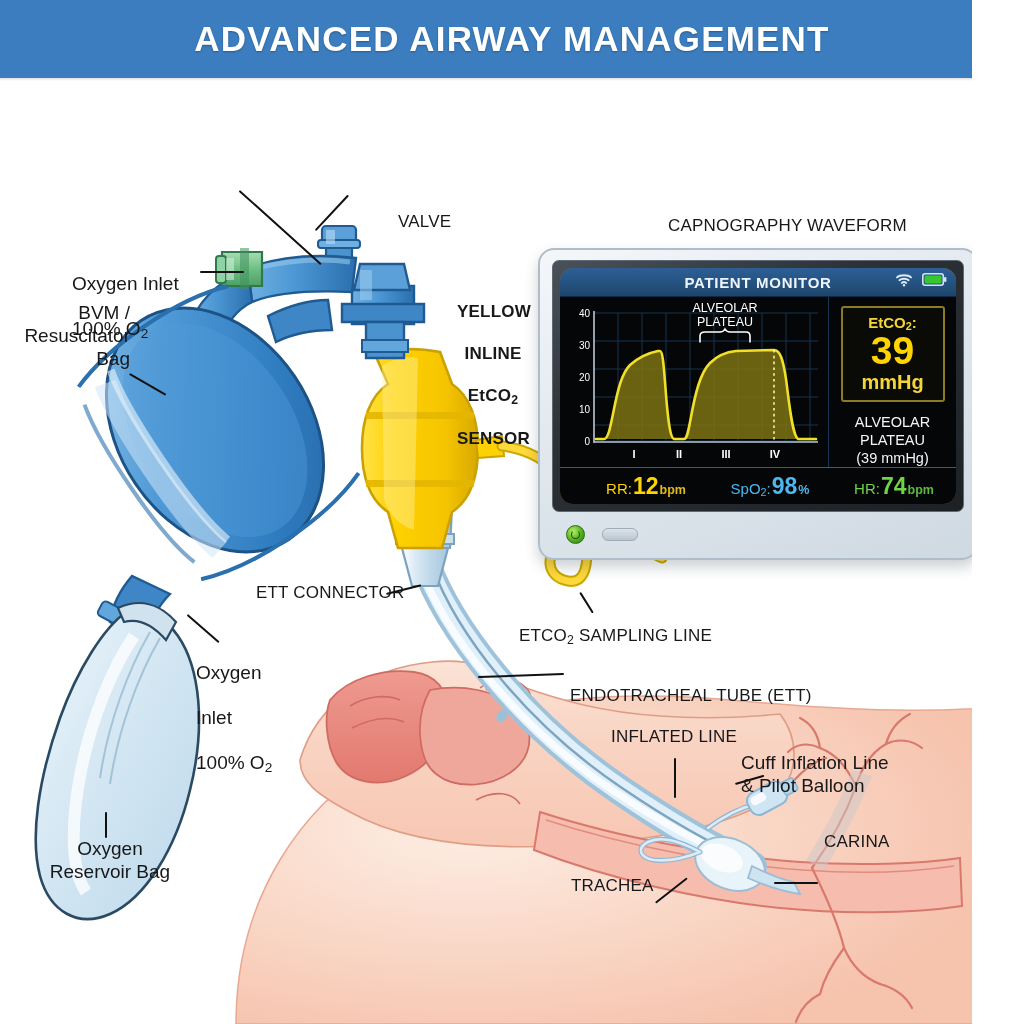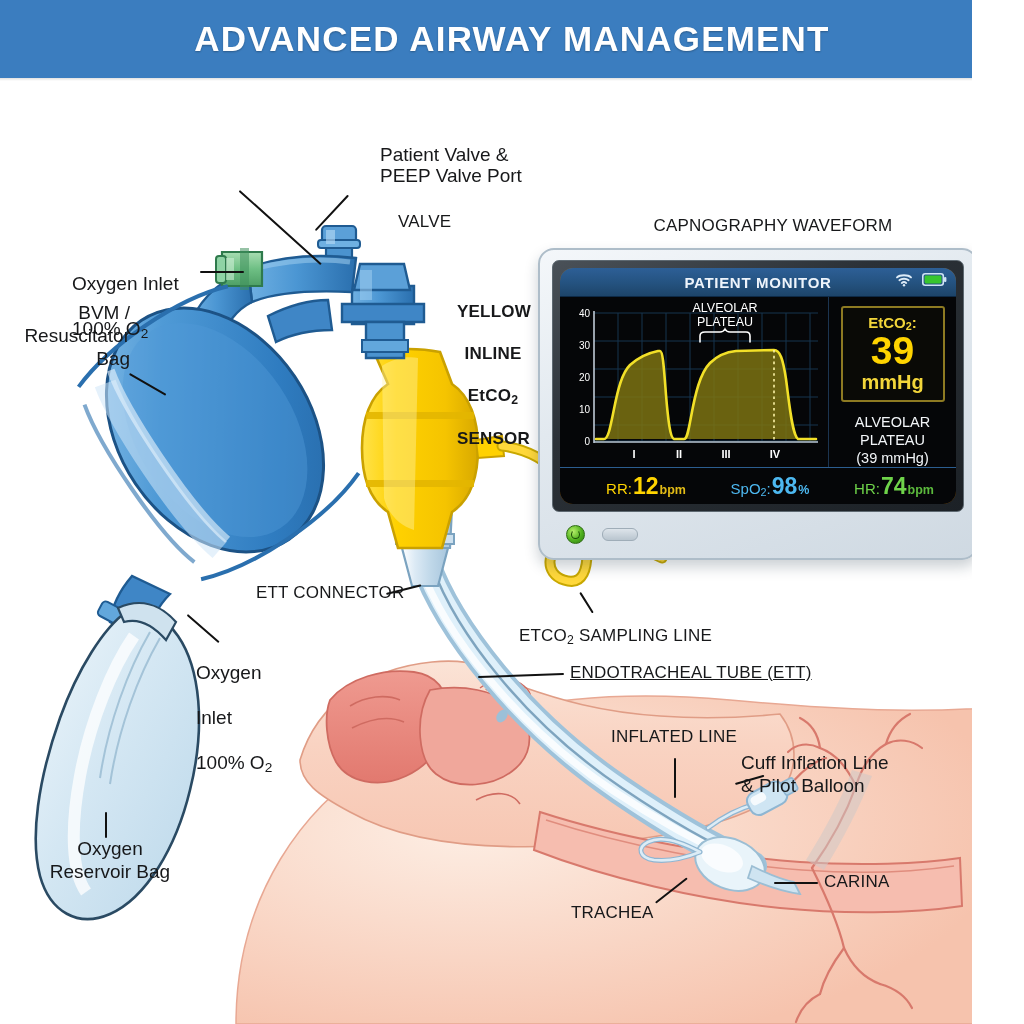--- a/index.html
+++ b/index.html
@@ -349,66 +349,64 @@
   <div class="leader" style="left:735px;top:783px;width:30px;transform:rotate(-16deg);"></div>
   <div class="leader" style="left:774px;top:882px;width:44px;"></div>
   <div class="leader" style="left:655px;top:902px;width:40px;transform:rotate(-38deg);"></div>
 
 
   <div class="lbl mixed" style="left:72px;top:251px;width:126px;line-height:1.18;">
     <div>Oxygen Inlet</div>
     <div><span>100% O</span><sub>2</sub></div>
   </div>
 
-  <div class="lbl mixed" style="left:380px;top:144px;width:210px;">Patient Valve &amp;
-PEEP Valve Port</div>
 
   <div class="lbl caps" style="left:398px;top:212px;">VALVE</div>
 
   <div class="lbl mixed" style="left:18px;top:302px;text-align:right;width:112px;line-height:1.2;">BVM /
 Resuscitator
 Bag</div>
 
   <div class="lbl caps bold" style="left:457px;top:280px;text-align:center;width:72px;line-height:1.24;">
     <div>YELLOW</div>
     <div>INLINE</div>
     <div><span>EtCO</span><sub>2</sub></div>
     <div>SENSOR</div>
   </div>
 
-  <div class="lbl caps" style="left:648px;top:196px;text-align:center;width:250px;line-height:1.2;">
+  <div class="lbl caps" style="left:668px;top:196px;width:250px;line-height:1.2;">
     <div>CAPNOGRAPHY WAVEFORM</div>
     <div>(NORMAL RECTANGULAR)</div>
   </div>
 
   <div class="lbl caps" style="left:256px;top:583px;">ETT CONNECTOR</div>
 
   <div class="lbl caps" style="left:519px;top:607px;">
     <span>ETCO</span><sub>2</sub><span> SAMPLING LINE</span>
   </div>
 
   <div class="lbl mixed" style="left:196px;top:640px;width:120px;line-height:1.18;">
     <div>Oxygen</div>
     <div>Inlet</div>
     <div><span>100% O</span><sub>2</sub></div>
   </div>
 
   <div class="lbl mixed" style="left:28px;top:838px;text-align:center;width:164px;line-height:1.2;">Oxygen
 Reservoir Bag</div>
 
-  <div class="lbl caps" style="left:570px;top:663px;text-decoration:underline;">ENDOTRACHEAL TUBE (ETT)</div>
+  <div class="lbl caps" style="left:570px;top:686px;">ENDOTRACHEAL TUBE (ETT)</div>
 
   <div class="lbl caps" style="left:611px;top:727px;">INFLATED LINE</div>
 
   <div class="lbl mixed" style="left:741px;top:752px;width:180px;line-height:1.2;">Cuff Inflation Line
 &amp; Pilot Balloon</div>
 
-  <div class="lbl caps" style="left:824px;top:872px;">CARINA</div>
-
-  <div class="lbl caps" style="left:571px;top:903px;text-align:right;">TRACHEA</div>
+  <div class="lbl caps" style="left:824px;top:832px;">CARINA</div>
+
+  <div class="lbl caps" style="left:571px;top:876px;text-align:right;">TRACHEA</div>
 
   <div class="monitor">
     <div class="monitor-body"></div>
     <div class="monitor-screen-frame"></div>
 
     <div class="screen">
 
       <div class="titlebar">
         <div class="titlebar-text">PATIENT MONITOR</div>
         <div class="titlebar-icons">

